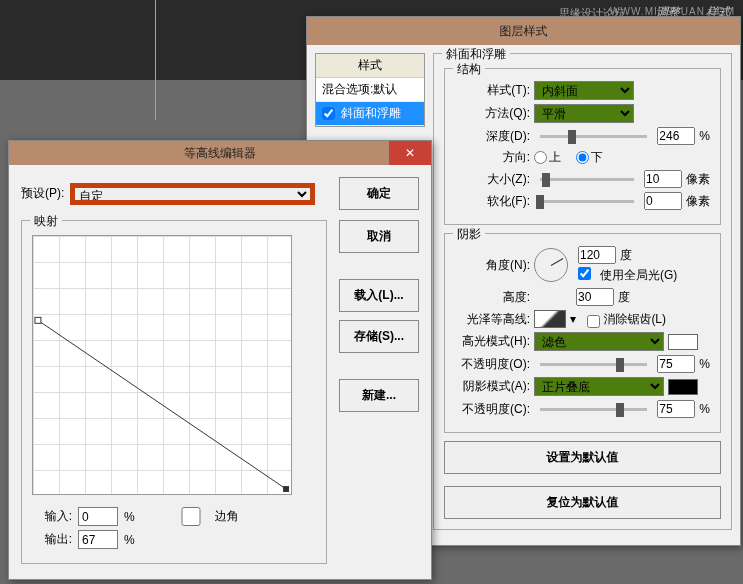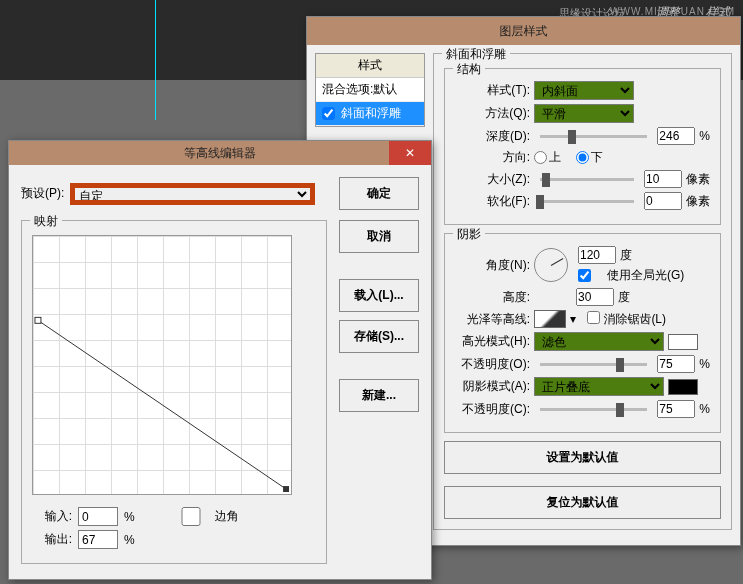--- a/index.html
+++ b/index.html
@@ -147,38 +147,38 @@
           <div class="row">
             <span class="lbl">角度(N):</span>
             <span class="angle-widget">
                 <span class="needle"></span>
               </span>
             <div style="display:flex;flex-direction:column;gap:3px;margin-left:6px">
               <div style="display:flex;align-items:center;gap:4px">
                 <input class="num" value="120" style="">
                 <span>度</span>
               </div>
-              <label style="display:flex;align-items:center;gap:16px">
+              <label style="display:flex;align-items:flex-start;gap:9px">
                 <input type="checkbox" checked="" style="">
                   <span>使用全局光(G)</span>
               </label>
             </div>
           </div>
           <div class="row">
             <span class="lbl">高度:</span>
             <span style="width:38px"></span>
             <input class="num" value="30" style="">
             <span>度</span>
           </div>
           <div class="row">
             <span class="lbl">光泽等高线:</span>
             <span class="contour-sw"></span>
             <span>▾</span>
             &nbsp;
-            <label style="display:flex;align-items:flex-start;gap:3px">
+            <label style="display:flex;align-items:flex-end;gap:3px">
               <input type="checkbox" style="">
                 <span>消除锯齿(L)</span>
             </label>
           </div>
           <div class="row">
             <span class="lbl">高光模式(H):</span>
             <select style="width:130px"><option>滤色</option></select>
             <span class="color-sw" style="background:#fff"></span>
           </div>
           <div class="row">

